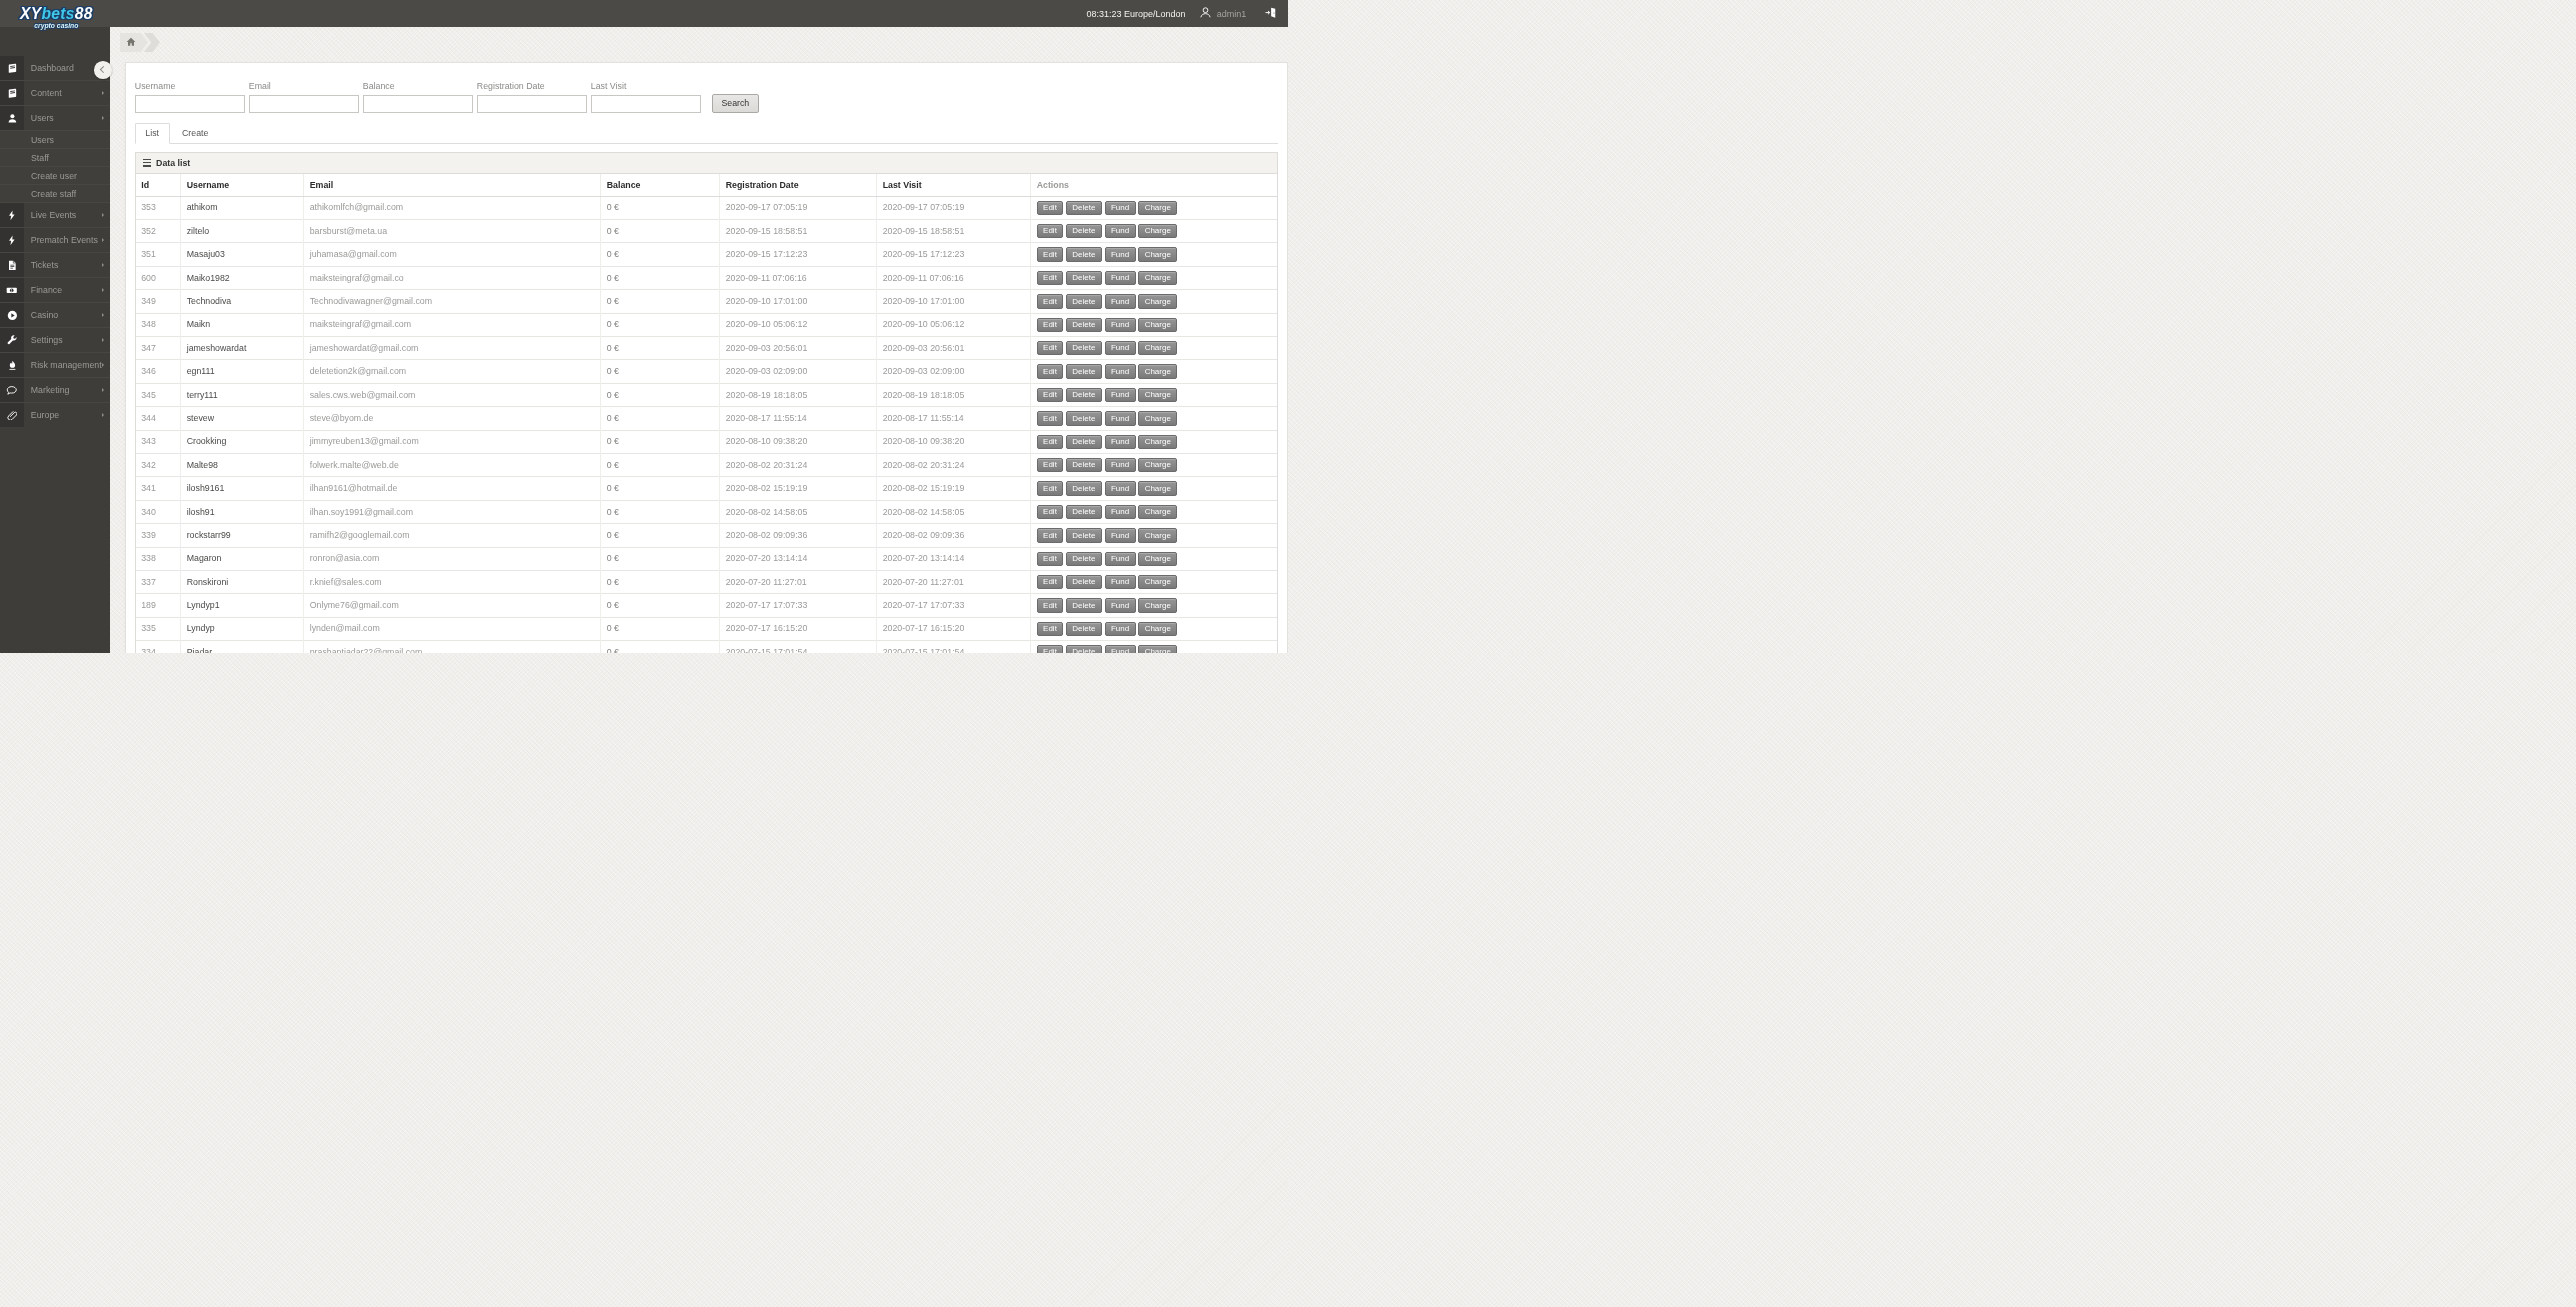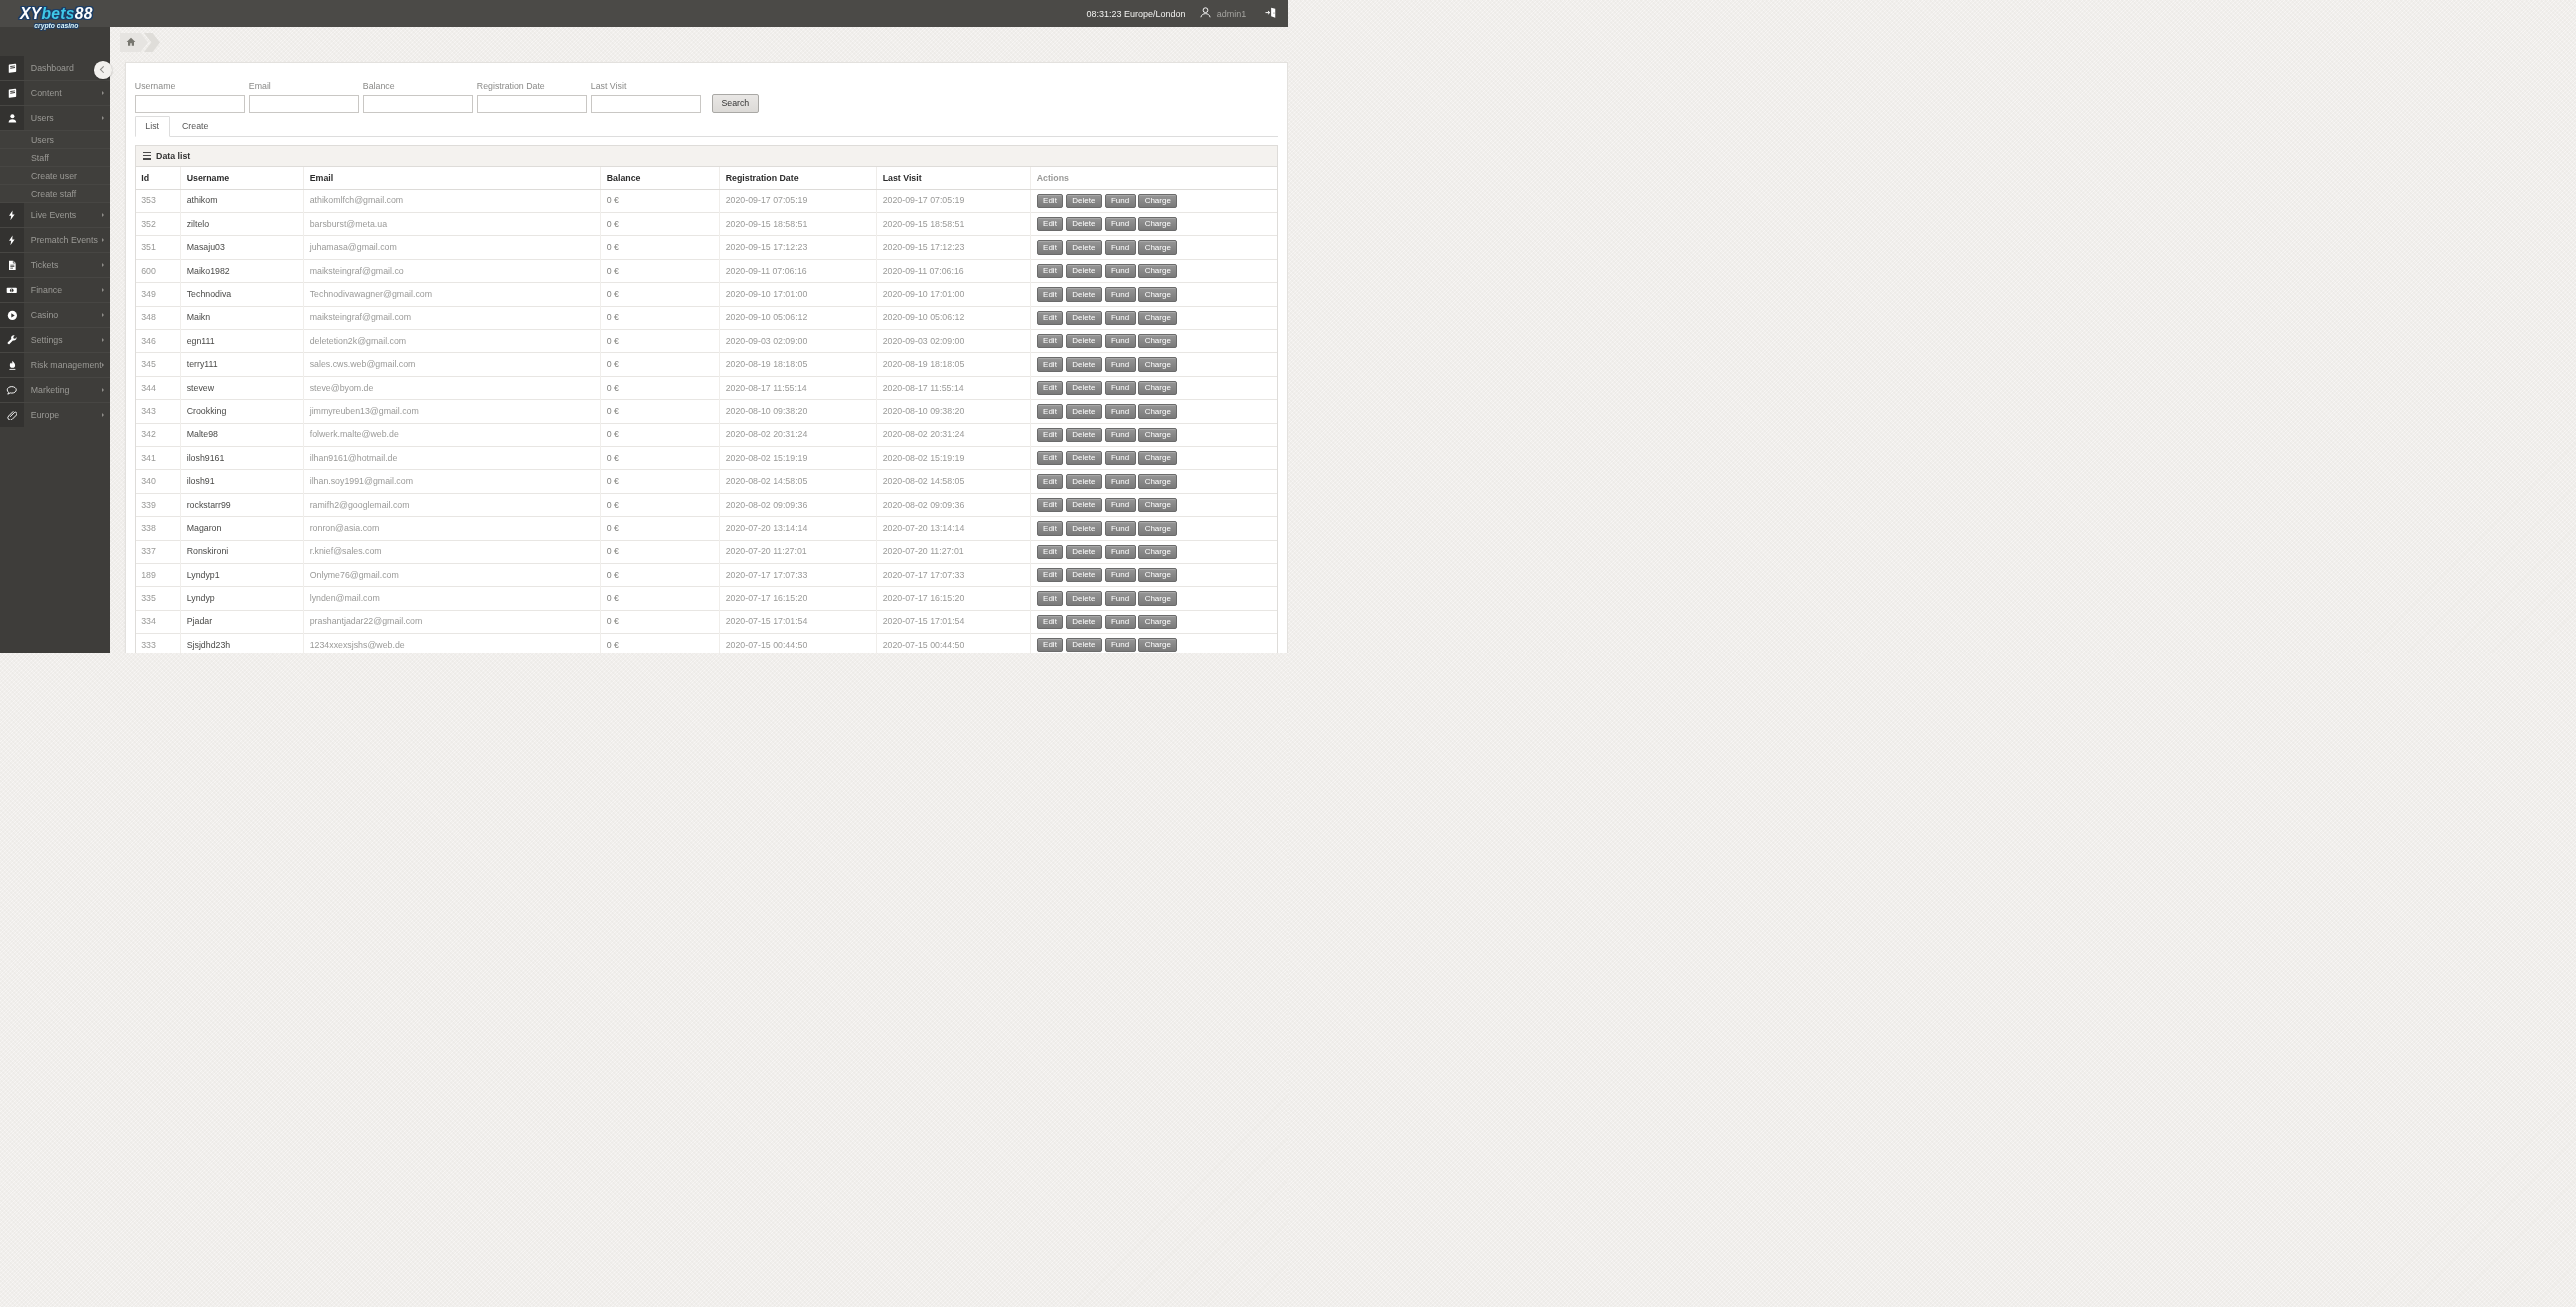--- a/index.html
+++ b/index.html
@@ -55,21 +55,21 @@
           border:0.7px solid #e3e1de; box-shadow:0 0.7px 2px rgba(0,0,0,.06); padding:17.6px 8.8px 0 8.8px; }
   
   .filters { display:flex; align-items:flex-end; }
   .fgroup { width:114px; }
   .fgroup label { display:block; font-size:8.8px; color:#8a8a88; margin-bottom:4.7px; }
   .fgroup input { width:110px; height:18px; border:0.7px solid #c9c7c4; background:#fff; font-size:8.8px;
                   padding:0 4px; color:#555; }
   .search-btn { height:19.6px; padding:0 8.8px; margin-left:6.8px; font-size:8.8px; color:#333;
                 background:linear-gradient(#e9e7e5,#dcdad7); border:0.7px solid #a9a8a5; border-radius:2px; cursor:pointer; }
   
-  .tab-bar { margin-top:3px; border-bottom:0.7px solid #ddd; }
+  .tab-bar { margin-top:10px; border-bottom:0.7px solid #ddd; }
   .tab { display:inline-block; padding:4px 9.5px 4.7px; font-size:8.8px; color:#555; cursor:pointer;
          position:relative; margin-bottom:-0.7px; }
   .tab.active { background:#fff; border:0.7px solid #ddd; border-bottom-color:#fff; border-radius:1.4px 1.4px 0 0; }
   
   .panel { margin-top:8px; border:0.7px solid #dedcd9; }
   .panel-header { background:#f4f2ef; border-bottom:0.7px solid #dedcd9; padding:4.7px 6.8px; font-size:8.8px;
                   font-weight:bold; color:#333; display:flex; align-items:center; gap:4.7px; }
   .hamburger { width:8.8px; height:7.4px;
     background:linear-gradient(#4a4a4a 0 1.4px, transparent 1.4px 3px, #4a4a4a 3px 4.4px,
                transparent 4.4px 6px, #4a4a4a 6px 7.4px); }
@@ -361,20 +361,29 @@
           <tr>
             <td class="t-id">348</td>
             <td class="t-user">Maikn</td>
             <td class="t-email">maiksteingraf@gmail.com</td>
             <td class="t-bal">0 €</td>
             <td class="t-date">2020-09-10 05:06:12</td>
             <td class="t-date">2020-09-10 05:06:12</td>
             <td><button class="abtn">Edit</button><button class="abtn">Delete</button><button class="abtn">Fund</button><button class="abtn">Charge</button></td>
           </tr>
           <tr>
+            <td class="t-id">347</td>
+            <td class="t-user">jameshowardat</td>
+            <td class="t-email">jameshowardat@gmail.com</td>
+            <td class="t-bal">0 €</td>
+            <td class="t-date">2020-09-03 20:56:01</td>
+            <td class="t-date">2020-09-03 20:56:01</td>
+            <td><button class="abtn">Edit</button><button class="abtn">Delete</button><button class="abtn">Fund</button><button class="abtn">Charge</button></td>
+          </tr>
+          <tr>
             <td class="t-id">346</td>
             <td class="t-user">egn111</td>
             <td class="t-email">deletetion2k@gmail.com</td>
             <td class="t-bal">0 €</td>
             <td class="t-date">2020-09-03 02:09:00</td>
             <td class="t-date">2020-09-03 02:09:00</td>
             <td><button class="abtn">Edit</button><button class="abtn">Delete</button><button class="abtn">Fund</button><button class="abtn">Charge</button></td>
           </tr>
           <tr>
             <td class="t-id">345</td>

